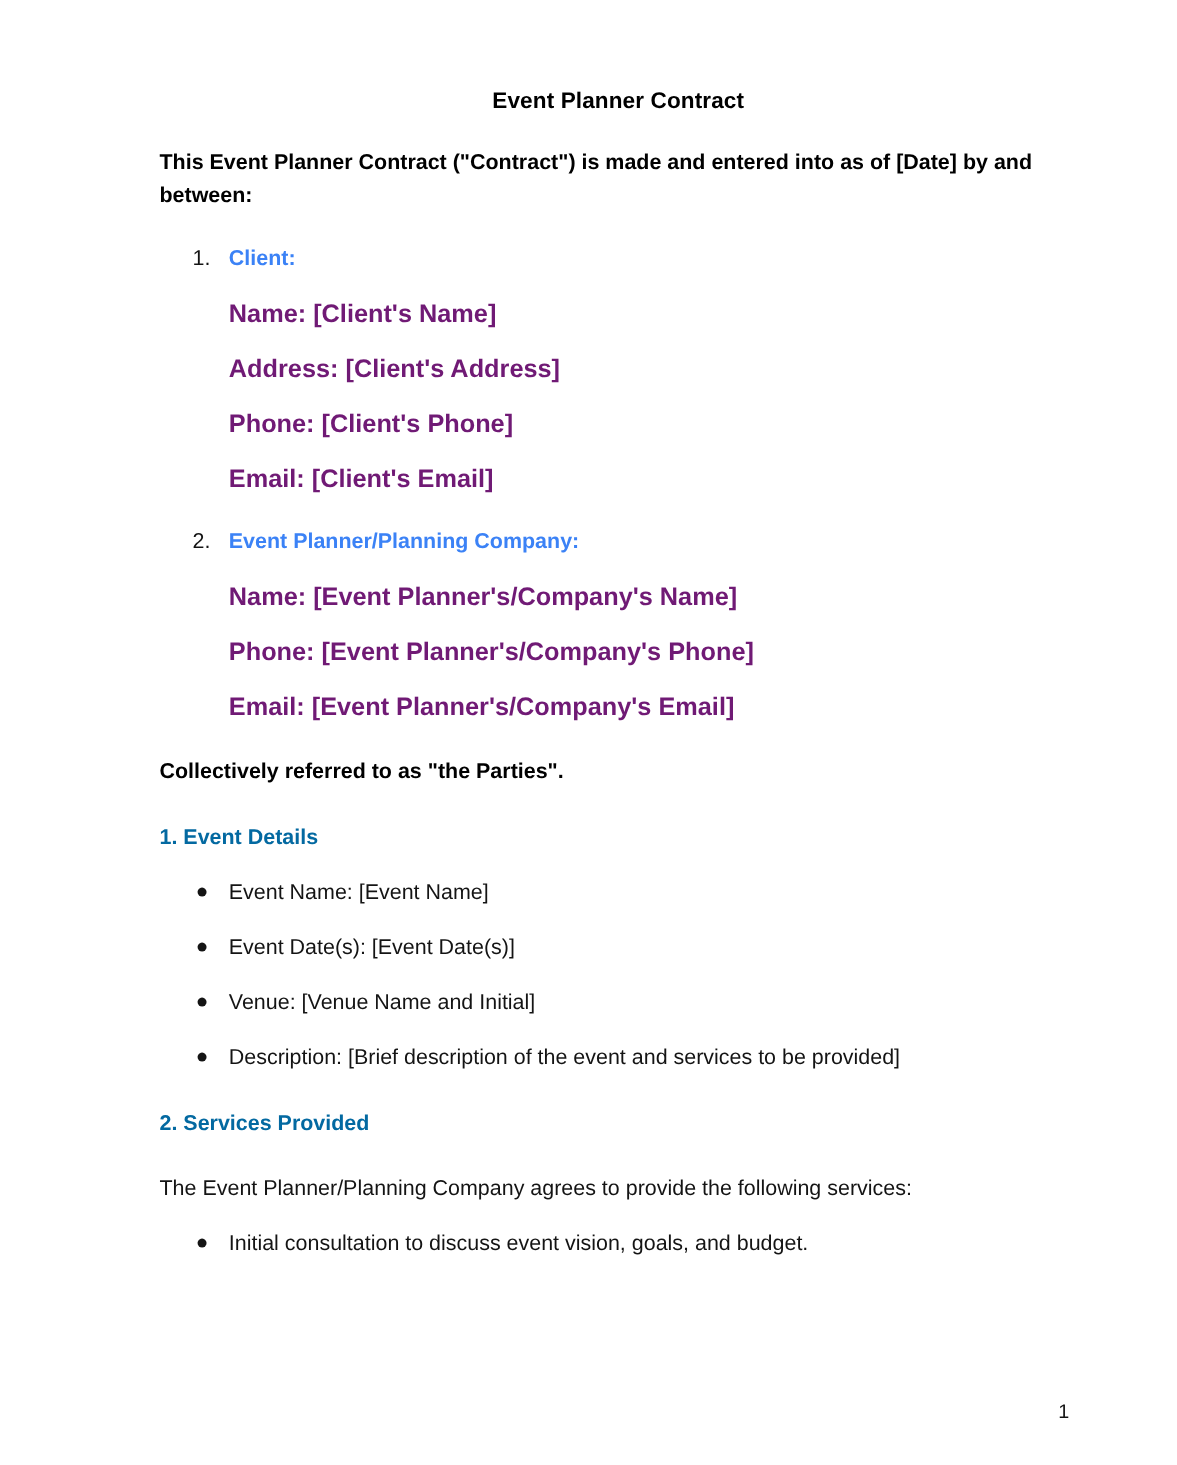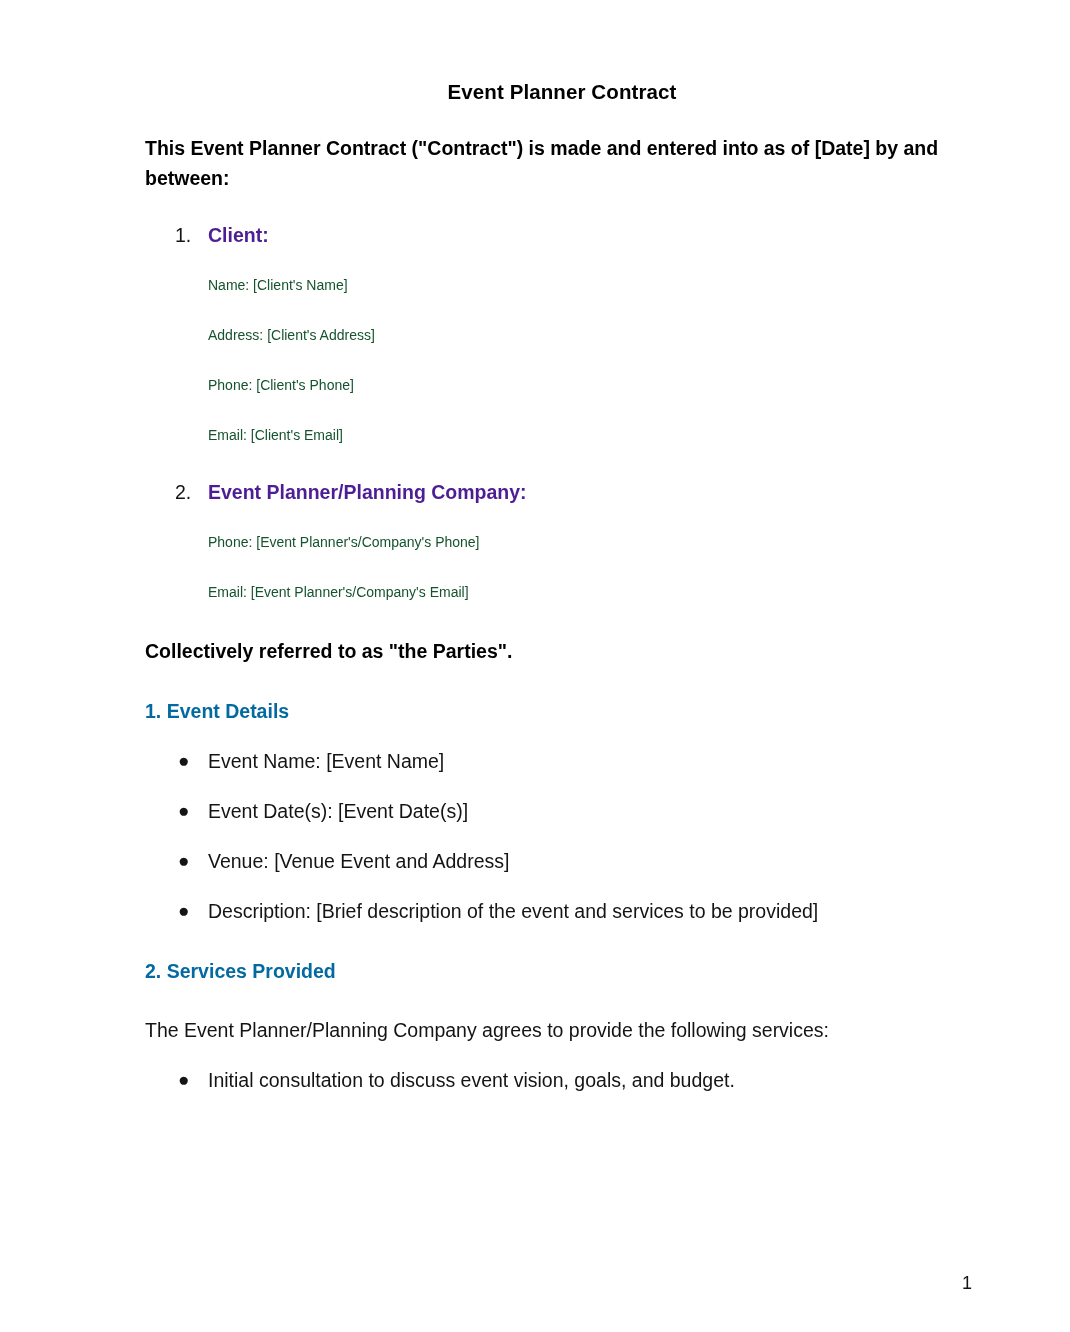--- a/index.html
+++ b/index.html
@@ -74,30 +74,30 @@
     left: 30px;
     top: 27px;
     font-size: 19.5px;
     line-height: 30px;
     color: #141414;
   }
   .num-label {
     font-size: 19.5px;
     line-height: 30px;
     font-weight: bold;
-    color: #4c1d95;
+    color: #3b82f6;
     display: block;
   }
   .field-line {
-    font-size: 14px;
-    line-height: 30px;
-    color: #14532d;
+    font-size: 23px;
+    line-height: 30px;
+    color: #701a75;
     padding-top: 20px;
     display: block;
-    font-weight: normal;
+    font-weight: bold;
   }
   
   ul.bullet-list {
     list-style: none;
     margin: 0;
     padding: 0;
   }
   ul.bullet-list > li {
     position: relative;
     padding-left: 63px;
@@ -146,20 +146,21 @@
         <span class="num-label">Client:</span>
         <span class="field-line">Name: [Client's Name]</span>
         <span class="field-line">Address: [Client's Address]</span>
         <span class="field-line">Phone: [Client's Phone]</span>
         <span class="field-line">Email: [Client's Email]</span>
       </li>
 
       <li>
         <span class="num-marker">2.</span>
         <span class="num-label">Event Planner/Planning Company:</span>
+        <span class="field-line">Name: [Event Planner's/Company's Name]</span>
         <span class="field-line">Phone: [Event Planner's/Company's Phone]</span>
         <span class="field-line">Email: [Event Planner's/Company's Email]</span>
       </li>
 
     </ol>
 
     <p class="para bold">Collectively referred to as "the Parties".</p>
 
     <h2 class="section-head">1. Event Details</h2>
 
@@ -168,21 +169,21 @@
       <li>
         <span class="dot">●</span>
         <span class="bullet-text">Event Name: [Event Name]</span>
       </li>
       <li>
         <span class="dot">●</span>
         <span class="bullet-text">Event Date(s): [Event Date(s)]</span>
       </li>
       <li>
         <span class="dot">●</span>
-        <span class="bullet-text">Venue: [Venue Event and Address]</span>
+        <span class="bullet-text">Venue: [Venue Name and Initial]</span>
       </li>
       <li>
         <span class="dot">●</span>
         <span class="bullet-text">Description: [Brief description of the event and services to be provided]</span>
       </li>
     </ul>
 
     <h2 class="section-head">2. Services Provided</h2>
 
     <p class="para">The Event Planner/Planning Company agrees to provide the following services:</p>

